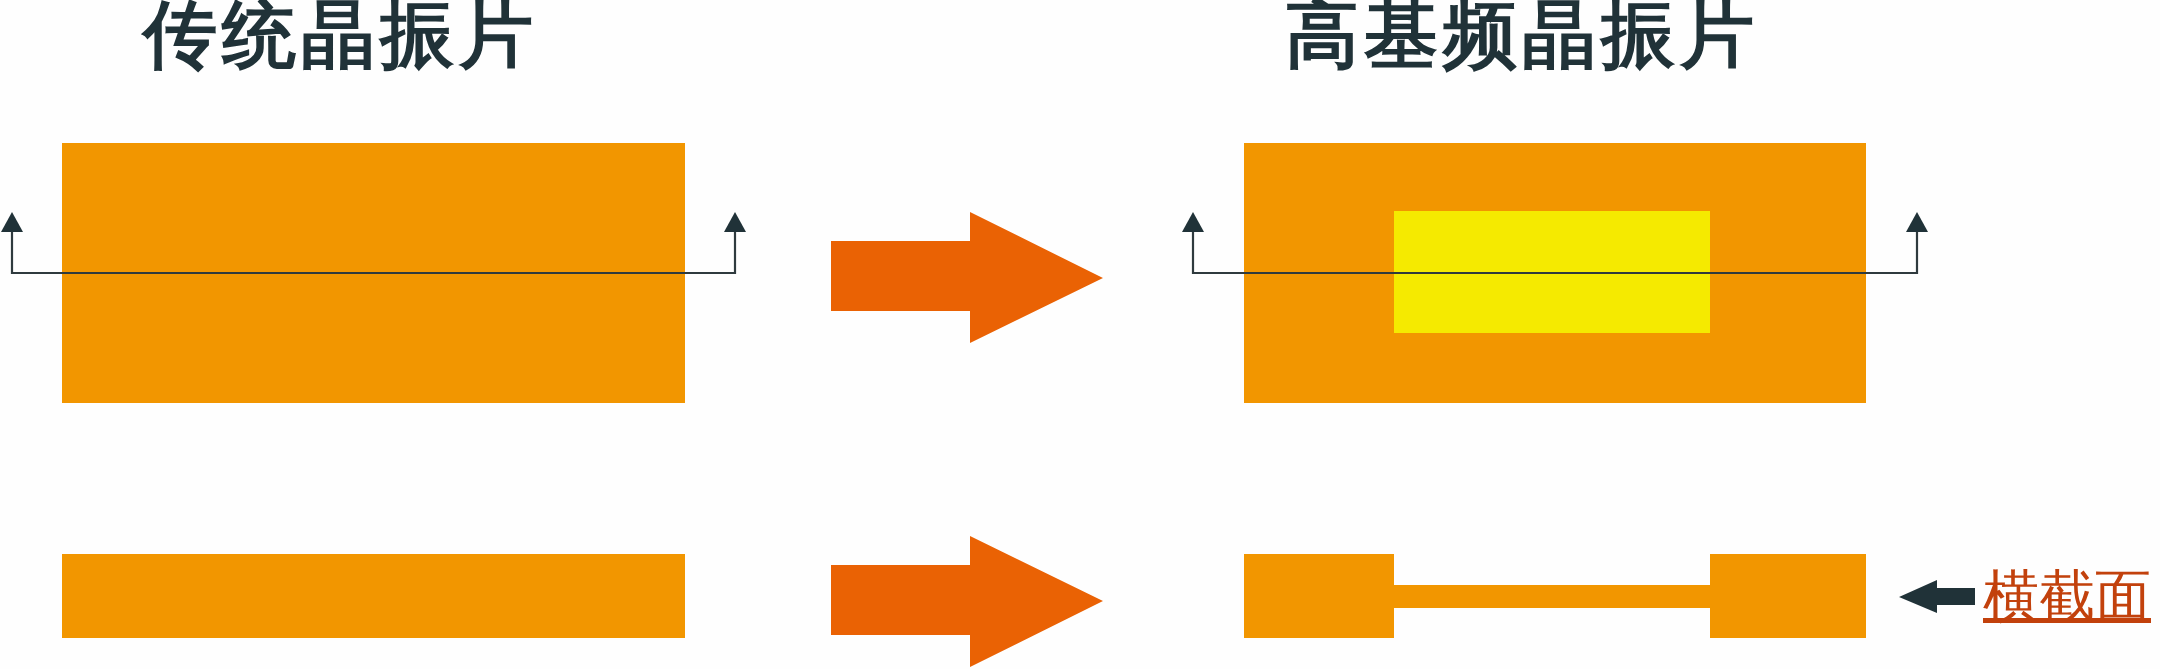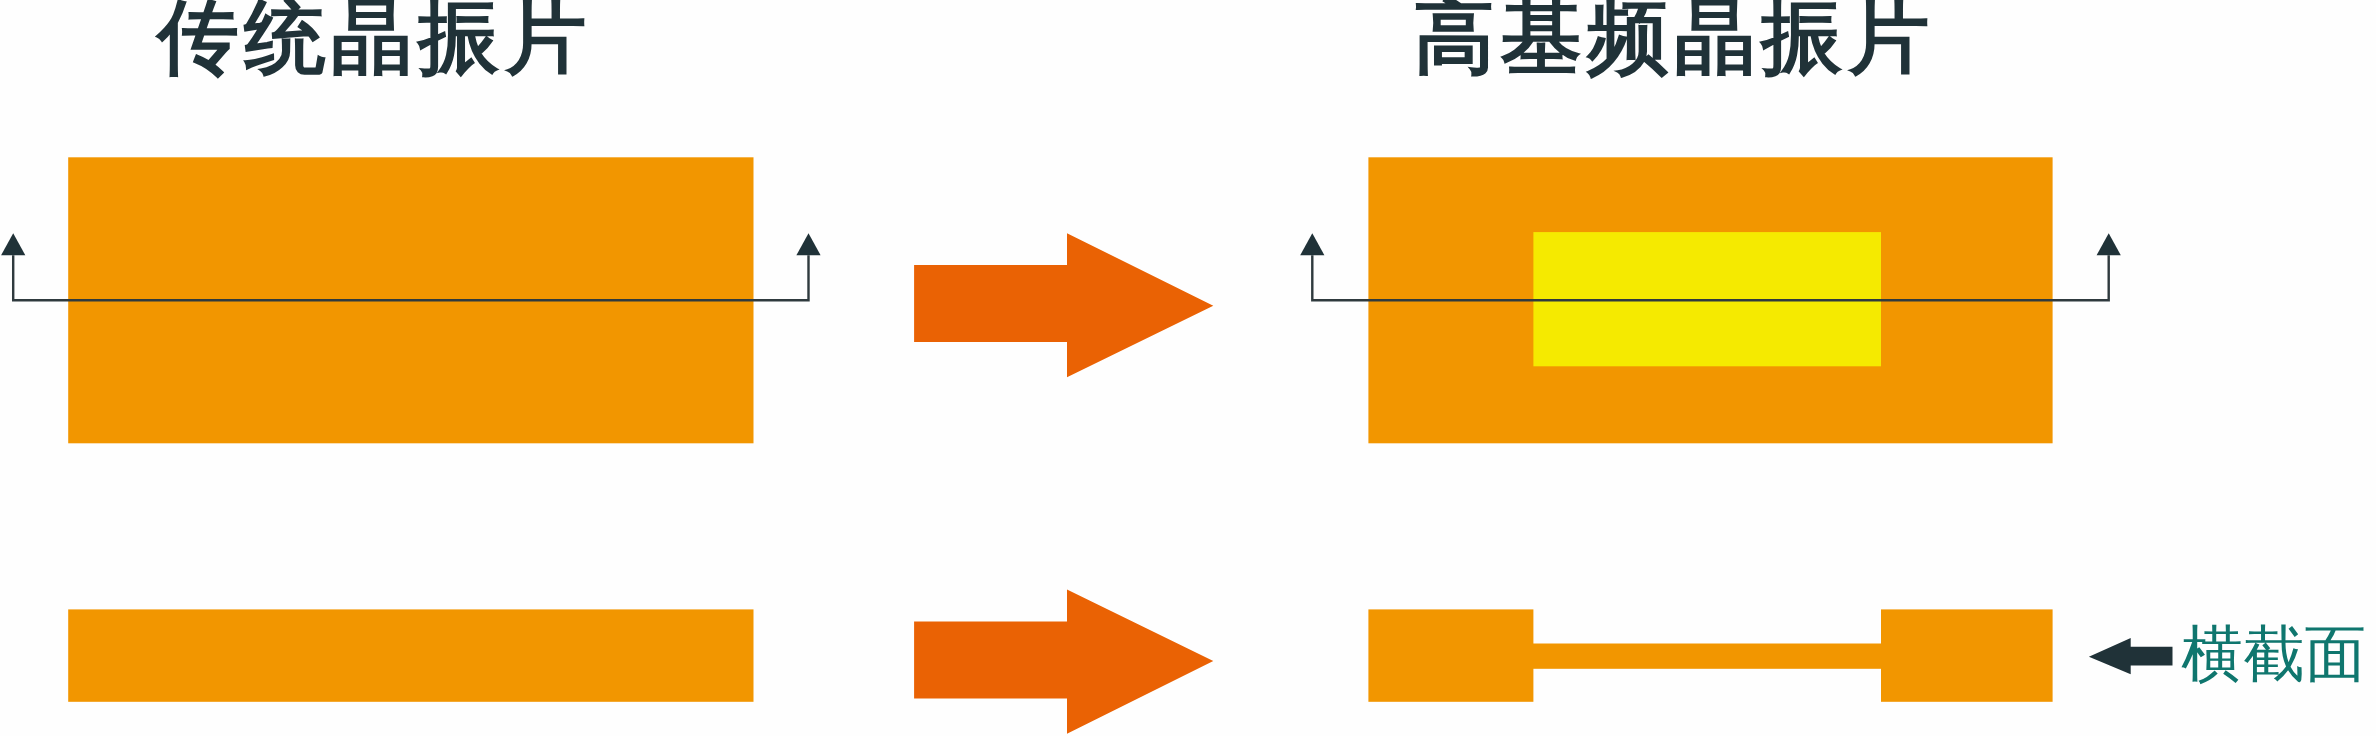--- a/index.html
+++ b/index.html
@@ -2,22 +2,22 @@
 <html><head>
 <meta charset="utf-8">
 <style>
   html, body { margin: 0; padding: 0; background: #fefefe; }
   body { width: 2160px; height: 669px; position: relative; overflow: hidden;
          font-family: "DejaVu Sans", "Liberation Sans", sans-serif; }
   .title { position: absolute; top: -6px; height: 80px; font-size: 74px; font-weight: bold;
            color: #203238; letter-spacing: 5px; white-space: nowrap; line-height: 80px; }
   #title-left { left: 143px; }
   #title-right { left: 1285px; }
-  .label { position: absolute; left: 1983px; top: 564px; font-size: 56px; color: #0f766e;
-           white-space: nowrap; line-height: 64px; }
+  .label { position: absolute; left: 1983px; top: 564px; font-size: 56px; color: #c2410c;
+           white-space: nowrap; line-height: 64px; text-decoration: underline; }
   svg.stage { position: absolute; left: 0; top: 0; }
 </style>
 </head>
 <body>
 
 <div id="title-left" class="title">传统晶振片</div>
 <div id="title-right" class="title">高基频晶振片</div>
 
 <svg class="stage" width="2160" height="669" viewBox="0 0 2160 669">
 

